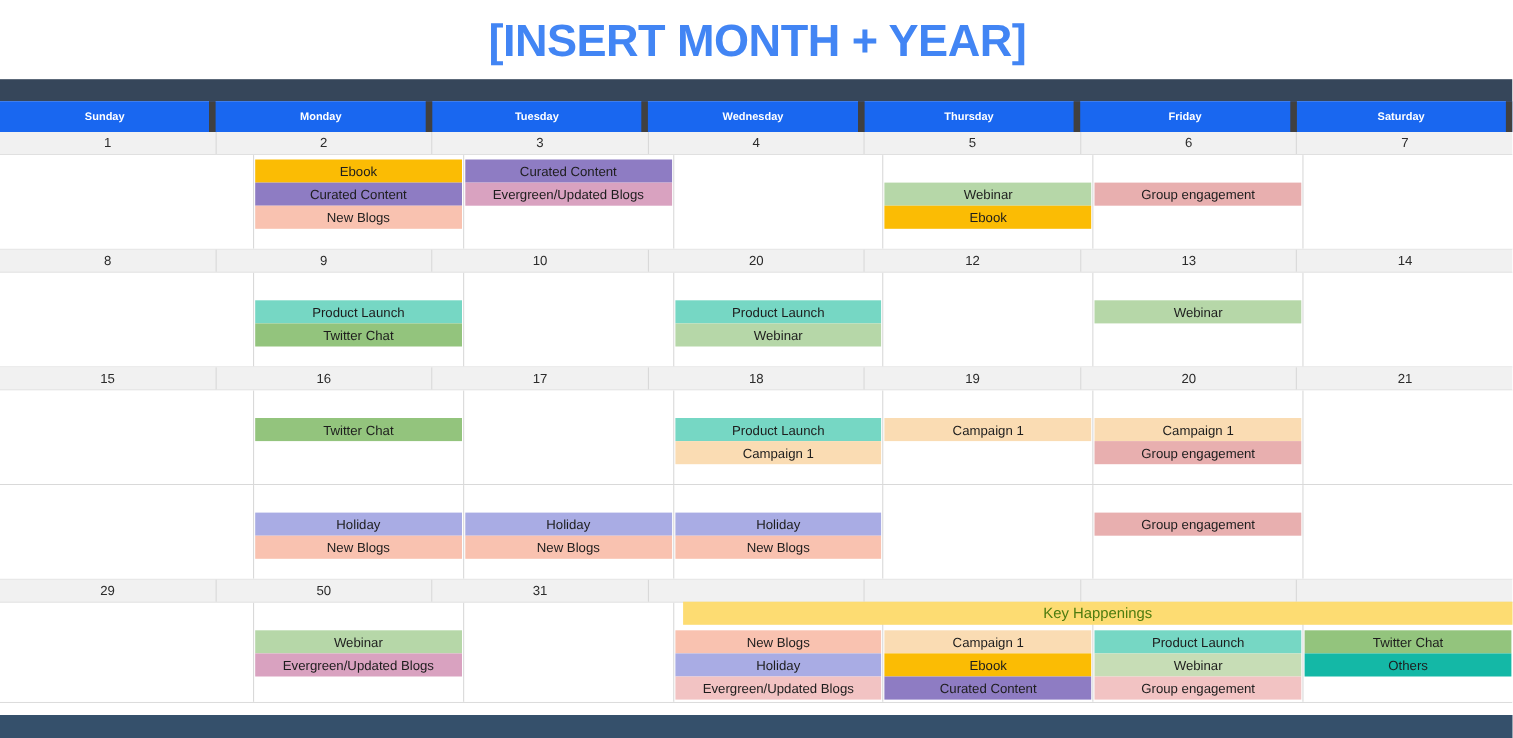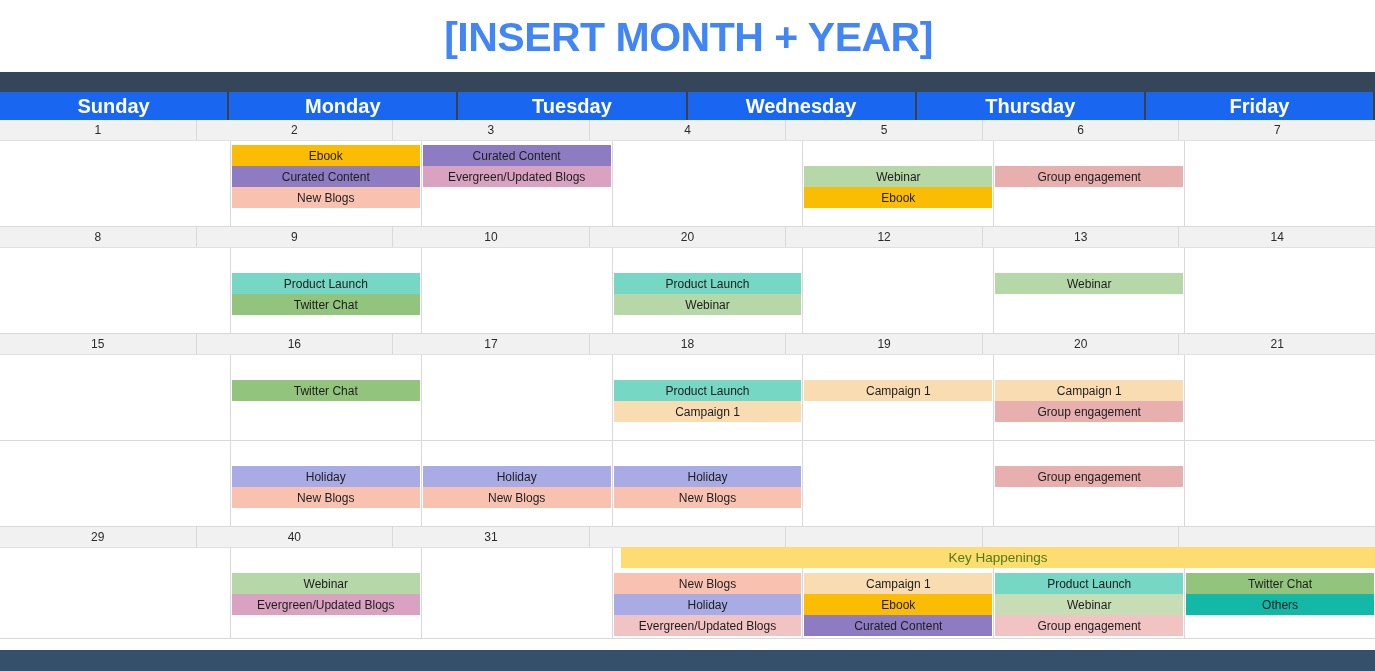--- a/index.html
+++ b/index.html
@@ -43,23 +43,23 @@
     display: flex;
     height: 28px;
     background: #1967F0;
   }
   .weekday-cell {
     flex: 1 1 0;
     display: flex;
     align-items: center;
     justify-content: center;
     color: #ffffff;
-    font-size: 20px;
+    font-size: 10px;
     font-weight: bold;
-    border-right: 2px solid #404040;
+    border-right: 6px solid #404040;
     box-sizing: border-box;
   }
 
   
   #calendar {
     background: #ffffff;
   }
   .week {
     border-bottom: 1px solid #d9d9d9;
   }
@@ -153,20 +153,21 @@
 
 <div id="navy-strip"></div>
 
 <div id="weekday-header">
     <div class="weekday-cell">Sunday</div>
     <div class="weekday-cell">Monday</div>
     <div class="weekday-cell">Tuesday</div>
     <div class="weekday-cell">Wednesday</div>
     <div class="weekday-cell">Thursday</div>
     <div class="weekday-cell">Friday</div>
+    <div class="weekday-cell">Saturday</div>
   </div>
 
 <div id="calendar">
     <div class="week">
       <div class="date-row">
         <div class="date-cell">1</div>
         <div class="date-cell">2</div>
         <div class="date-cell">3</div>
         <div class="date-cell">4</div>
         <div class="date-cell">5</div>
@@ -284,21 +285,21 @@
         <div class="day-cell">
           <div class="slot"></div>
           <div class="event" style="background: rgb(232, 175, 175);">Group engagement</div>
         </div>
         <div class="day-cell"></div>
       </div>
     </div>
     <div class="week last">
       <div class="date-row">
         <div class="date-cell">29</div>
-        <div class="date-cell">40</div>
+        <div class="date-cell">50</div>
         <div class="date-cell">31</div>
         <div class="date-cell"></div>
         <div class="date-cell"></div>
         <div class="date-cell"></div>
         <div class="date-cell"></div>
       </div>
       <div class="event-row">
         <div class="day-cell"></div>
         <div class="day-cell">
           <div class="slot"></div>

